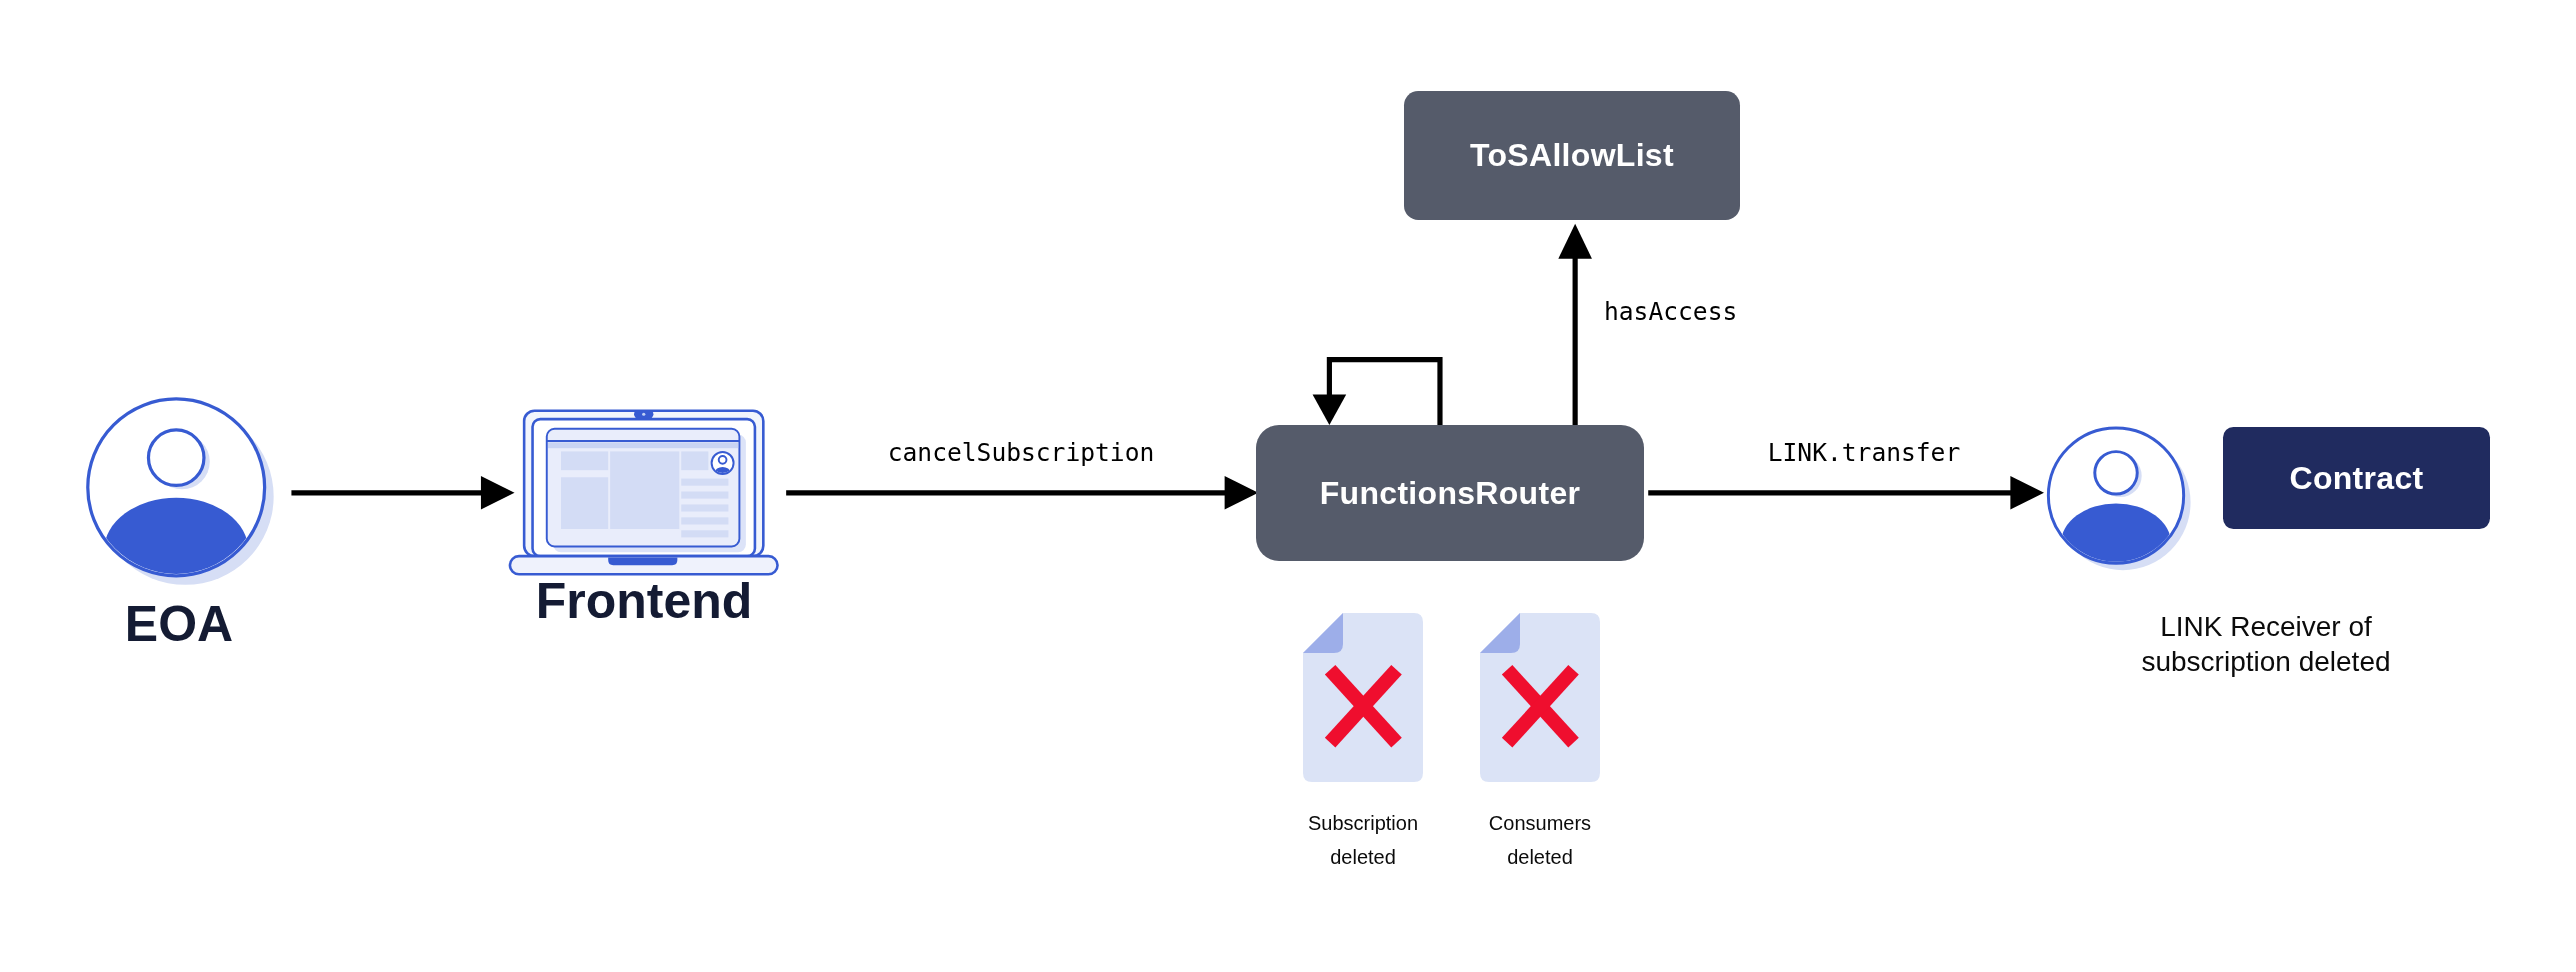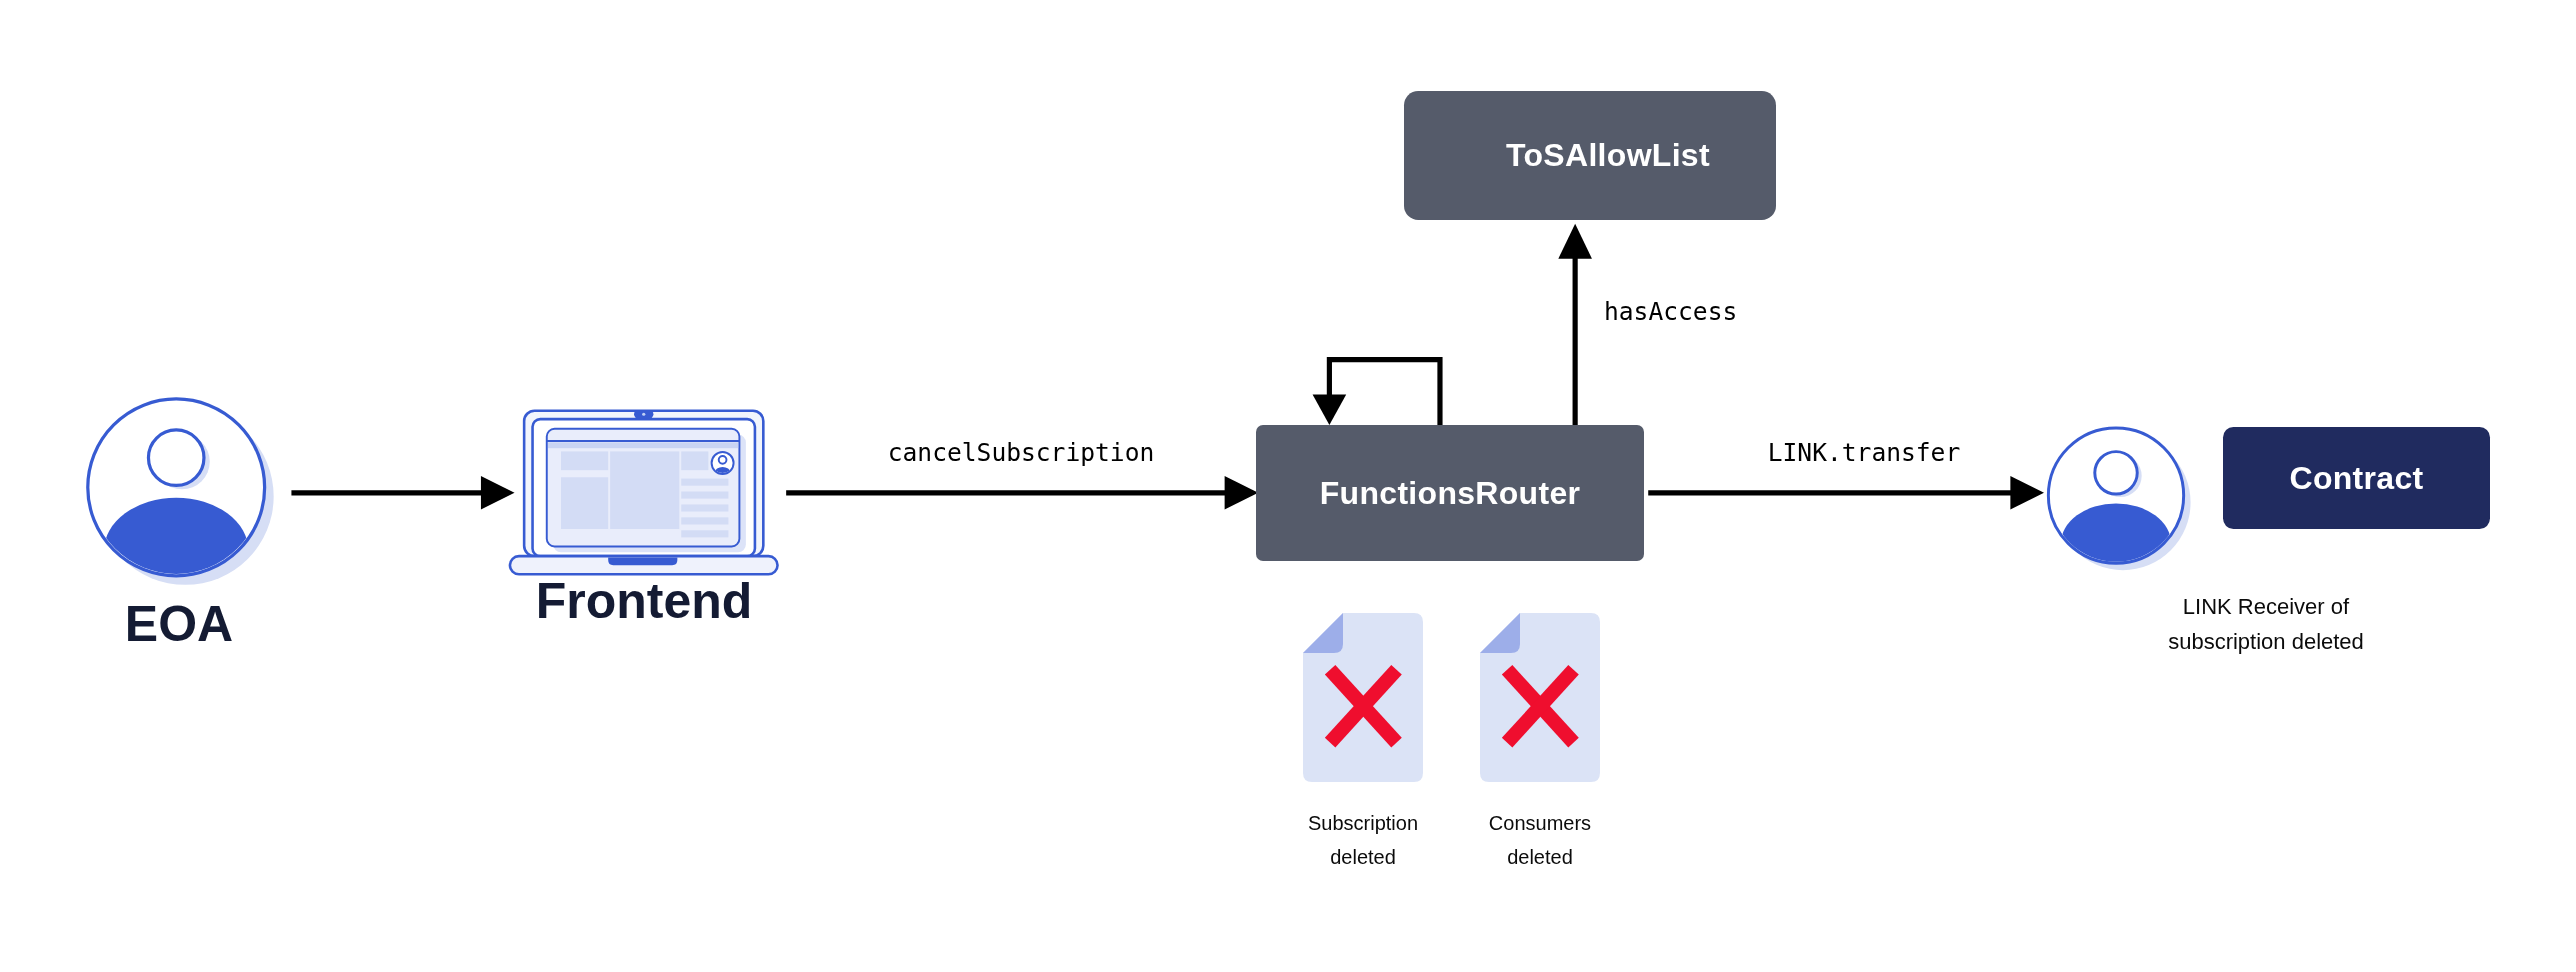--- a/index.html
+++ b/index.html
@@ -11,44 +11,44 @@
   .abs { position: absolute; }
   svg { display: block; }
 
   
   .node-box {
     position: absolute;
     display: flex; align-items: center; justify-content: center;
     color: #ffffff; font-weight: bold; font-size: 32px;
     letter-spacing: 0.3px;
   }
-  .box-router   { left: 1256px; top: 425px;  width: 388px; height: 136px; background: #555B6A; border-radius: 7px; }
-  .box-tos      { left: 1404px; top: 91px;  width: 336px; height: 129px; background: #555B6A; border-radius: 14.2px; padding-left: 36px; }
+  .box-router   { left: 1256px; top: 425px;  width: 388px; height: 136px; background: #555B6A; border-radius: 23px; }
+  .box-tos      { left: 1404px; top: 91px;  width: 336px; height: 129px; background: #555B6A; border-radius: 14.2px; }
   .box-contract { left: 2223px; top: 427px;  width: 267px; height: 102px; background: #202B5F; border-radius: 10.4px; }
 
   
   .node-label {
     position: absolute; transform: translate(-50%, -50%);
     font-weight: bold; font-size: 50px; color: #141B33; white-space: nowrap;
   }
 
   
   .edge-label {
     position: absolute; transform: translate(-50%, -50%);
     font-family: "DejaVu Sans Mono", "Liberation Mono", monospace;
     font-size: 24.6px; color: #000000; white-space: nowrap; text-align: center;
     line-height: 32px;
   }
   .edge-label.left-anchor { transform: translate(0, -50%); }
 
   
   .caption {
     position: absolute; transform: translateX(-50%);
-    font-size: 22px; line-height: 35px; color: #0b0b0b;
-    text-align: center; white-space: nowrap;
+    font-size: 28px; line-height: 35px; color: #0b0b0b;
+    text-align: center; white-space: nowrap; margin-top: 20px;
   }
   .doc-label {
     position: absolute; transform: translateX(-50%);
     font-size: 20px; line-height: 34px; color: #0b0b0b;
     text-align: center; white-space: nowrap;
   }
 </style>
 </head>
 <body>
 

